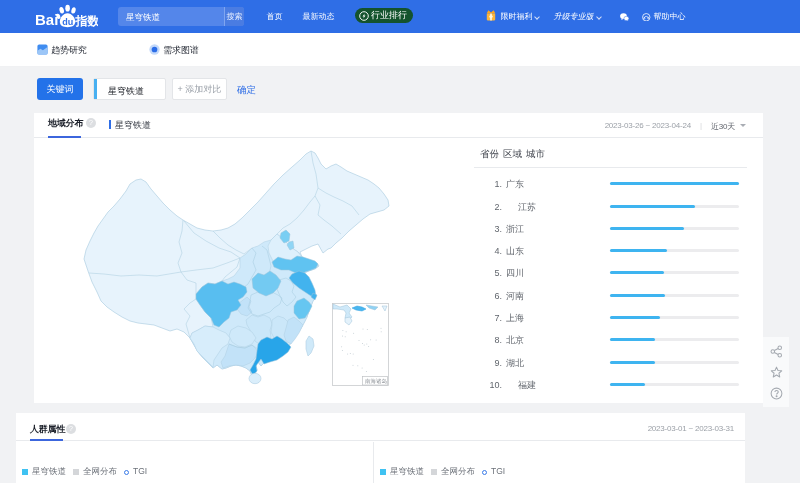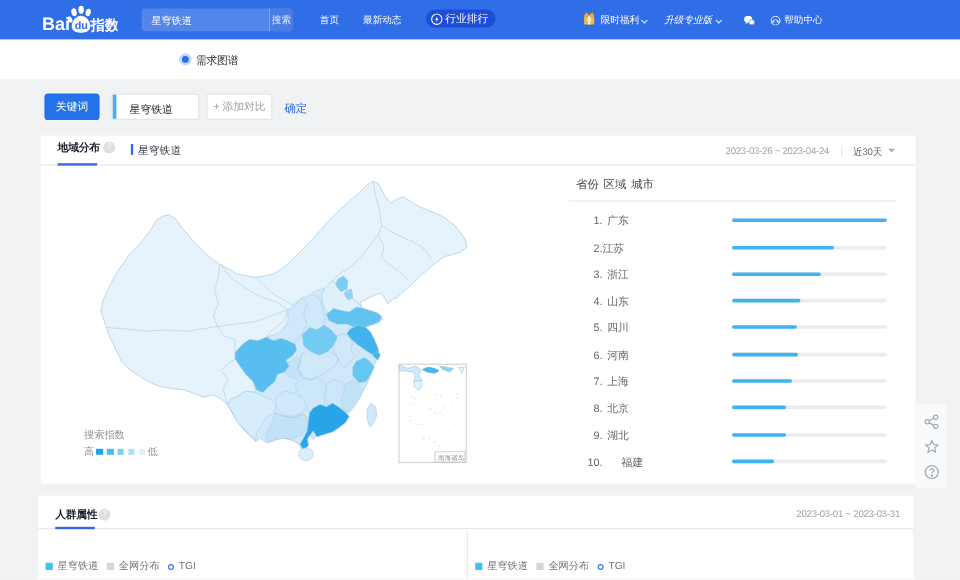--- a/index.html
+++ b/index.html
@@ -6,41 +6,41 @@
 html,body { width:800px; height:483px; overflow:hidden; background:#f1f2f4; font-family:"Liberation Sans",sans-serif; position:relative; }
 .abs { position:absolute; }
 
 
 #topbar { position:absolute; left:0; top:0; width:800px; height:33px; background:#2f6ee6; }
 #searchbox { position:absolute; left:118px; top:7px; width:126px; height:19px; background:#5486ea; border-radius:3px; color:#fff; }
 #searchbox .kw { position:absolute; left:8px; top:5px; font-size:8.5px; color:#fff; }
 #searchbox .btn { position:absolute; right:0; top:0; width:20px; height:19px; border-left:1px solid #7fa5f0; background:#4a7ce2; border-radius:0 3px 3px 0; font-size:8px; color:#e8efff; text-align:center; line-height:19px; }
 .navr { position:absolute; top:0; height:40px; line-height:33px; font-size:8px; color:#fff; }
 .chev { position:absolute; width:4px; height:4px; border-right:1.1px solid #d6e0f8; border-bottom:1.1px solid #d6e0f8; transform:rotate(45deg); top:14.5px; }
-#pill { position:absolute; left:355px; top:7.5px; height:15.5px; padding:0 6px 0 16px; background:#1d4ed8; border-radius:8px; color:#fff; font-size:9px; line-height:15.5px; }
+#pill { position:absolute; left:355px; top:7.5px; height:15.5px; padding:0 6px 0 16px; background:#14532d; border-radius:8px; color:#fff; font-size:9px; line-height:15.5px; }
 #pill svg { position:absolute; left:4px; top:3px; }
 .caret { display:inline-block; width:0; height:0; border-left:3px solid transparent; border-right:3px solid transparent; border-top:3.5px solid #cdd9f7; vertical-align:middle; margin-left:4px; }
 
 
 #row2 { position:absolute; left:0; top:33px; width:800px; height:34px; background:#fff; border-bottom:1px solid #f0f1f3; }
 .tab2 { position:absolute; top:0; height:34px; line-height:34px; font-size:9px; letter-spacing:-0.2px; color:#262b36; }
 .tab2 svg { vertical-align:-2px; margin-right:1px; }
 
 
 #kwbtn { position:absolute; left:37px; top:78px; width:46px; height:22px; background:#2372e9; border-radius:3px; color:#fff; font-size:9px; text-align:center; line-height:22px; }
 #kwinput { position:absolute; left:93px; top:78px; width:73px; height:22px; background:#fff; border:1px solid #e3e5e8; border-radius:2px; }
 #kwinput .chip { position:absolute; left:0px; top:0px; width:3px; height:20px; background:#48b0f1; }
 #kwinput .t { position:absolute; left:14px; top:6px; font-size:9px; color:#23262d; }
 #kwadd { position:absolute; left:172px; top:78px; width:55px; height:22px; background:#fff; border:1px solid #e3e5e8; border-radius:2px; font-size:9px; color:#9aa0a8; text-align:center; line-height:21px; white-space:nowrap; }
 #kwok { position:absolute; left:237px; top:84px; font-size:9.5px; color:#2f6ee6; }
 
 
 .card { position:absolute; background:#fff; }
 #card1 { left:34px; top:113px; width:729px; height:290px; }
-#card2 { left:32px; top:413px; width:729px; height:70px; }
+#card2 { left:16px; top:413px; width:729px; height:70px; }
 .chead { position:absolute; left:0; top:0; width:100%; height:25px; border-bottom:1px solid #e8eaed; }
 #card2 .chead { height:28px; }
 .ctitle { position:absolute; left:14px; top:4px; font-size:9px; letter-spacing:-0.2px; color:#1c202a; font-weight:bold; }
 #card2 .ctitle { top:10px; }
 .cunder { position:absolute; left:14px; bottom:-1px; width:33px; height:2px; background:#3c66dd; }
 .qicon { position:absolute; top:5px; width:10px; height:10px; border-radius:50%; background:#dcdee1; color:#fff; font-size:7px; text-align:center; line-height:10px; }
 #card2 .qicon { top:11px; }
 .kwtag { position:absolute; top:6px; font-size:9px; color:#3c404a; }
 .kwtag b { display:inline-block; width:2px; height:9px; background:#2f6ee6; vertical-align:-1px; margin-right:4px; }
 .cdate { position:absolute; top:8px; font-size:8px; letter-spacing:-0.2px; color:#9ca1a8; }
@@ -121,20 +121,26 @@
     <path d="M15.5 14.2 L16.4 16.4 L13.2 15.2 Z" fill="#fff" stroke="#2f6ee6" stroke-width="0.6"></path>
   </svg>
   <svg class="abs" style="left:642px;top:12.5px;" width="8.5" height="8.5" viewBox="0 0 13 13">
     <circle cx="6.5" cy="6.5" r="5.7" fill="none" stroke="#fff" stroke-width="1.2"></circle>
     <path d="M3.4 7.8 a3.2 3.4 0 0 1 6.2 -0.3 M4.6 8 a1.05 1.05 0 0 1 -2.1 0 a1.05 1.05 0 0 1 2.1 0 M10.7 7.7 a1.05 1.05 0 0 1 -2.1 0 a1.05 1.05 0 0 1 2.1 0" stroke="#fff" stroke-width="1" fill="none"></path>
   </svg>
   <span class="navr" style="left:653.5px;">帮助中心</span>
 </div>
 
 <div id="row2">
+  <span class="tab2" style="left:37px;">
+    <svg width="11" height="11" viewBox="0 0 13 13">
+        <rect x="0.5" y="0.5" width="12" height="12" rx="2" fill="#3f8cf0"></rect>
+        <path d="M0.5 8 L4 5.5 L7 7.5 L12.5 3.5 L12.5 10.5 a2 2 0 0 1 -2 2 L2.5 12.5 a2 2 0 0 1 -2 -2 Z" fill="#9cc6f7"></path>
+      </svg>
+    趋势研究</span>
   <span class="tab2" style="left:149px;">
     <svg width="11" height="11" viewBox="0 0 12 12">
         <circle cx="6" cy="6" r="5.6" fill="#c3d9fa"></circle>
         <circle cx="6" cy="6" r="3.1" fill="#2b6de8"></circle>
       </svg>
     需求图谱</span>
 </div>
 
 <div id="kwbtn">关键词</div>
 <div id="kwinput">
@@ -223,32 +229,28 @@
     <circle cx="359.0" cy="340.4" r="0.5" fill="#c2ccd2"></circle>
     <circle cx="373.4" cy="359.6" r="0.5" fill="#c2ccd2"></circle>
     <circle cx="350.3" cy="353.6" r="0.5" fill="#c2ccd2"></circle>
     <circle cx="362.1" cy="368.0" r="0.5" fill="#c2ccd2"></circle>
     <circle cx="370.6" cy="339.8" r="0.5" fill="#c2ccd2"></circle>
     <circle cx="381.2" cy="331.7" r="0.5" fill="#c2ccd2"></circle>
     <rect x="362.5" y="376.5" width="25" height="8.5" fill="#fff" stroke="#bfc2c5" stroke-width="0.7"></rect>
     <text x="365" y="383" font-size="5.5" fill="#8a8f95" font-family="Liberation Sans">南海诸岛</text>
   </svg>
 
-  <div id="maplegend">
-    <div class="t">搜索指数</div>
-    <div class="row">高<span class="sq" style="background:#1fa3f1;"></span><span class="sq" style="background:#4cb8f2;"></span><span class="sq" style="background:#7fcdf5;"></span><span class="sq" style="background:#b0e0f8;"></span><span class="sq" style="background:#dcf1fc;"></span>低</div>
-  </div>
 
   <div id="rtabs"><span>省份</span><span>区域</span><span>城市</span></div>
   <div id="rline"></div>
   <div class="rrow" style="left:443px;top:66.2px;"><span class="num">1.</span><span style="margin-left:4px;">广东</span></div>
   <div class="rbar" style="left:575.7px;top:69.2px;">
       <div class="rfill" style="width:129.0px"></div>
     </div>
-  <div class="rrow" style="left:443px;top:88.5px;"><span class="num">2.</span><span style="margin-left:0;">江苏</span></div>
+  <div class="rrow" style="left:443px;top:88.5px;"><span class="num">2.</span><span style="margin-left:16px;">江苏</span></div>
   <div class="rbar" style="left:575.7px;top:91.5px;">
       <div class="rfill" style="width:85.8px"></div>
     </div>
   <div class="rrow" style="left:443px;top:110.8px;"><span class="num">3.</span><span style="margin-left:4px;">浙江</span></div>
   <div class="rbar" style="left:575.7px;top:113.8px;">
       <div class="rfill" style="width:74.6px"></div>
     </div>
   <div class="rrow" style="left:443px;top:133.1px;"><span class="num">4.</span><span style="margin-left:4px;">山东</span></div>
   <div class="rbar" style="left:575.7px;top:136.1px;">
       <div class="rfill" style="width:57.7px"></div>

